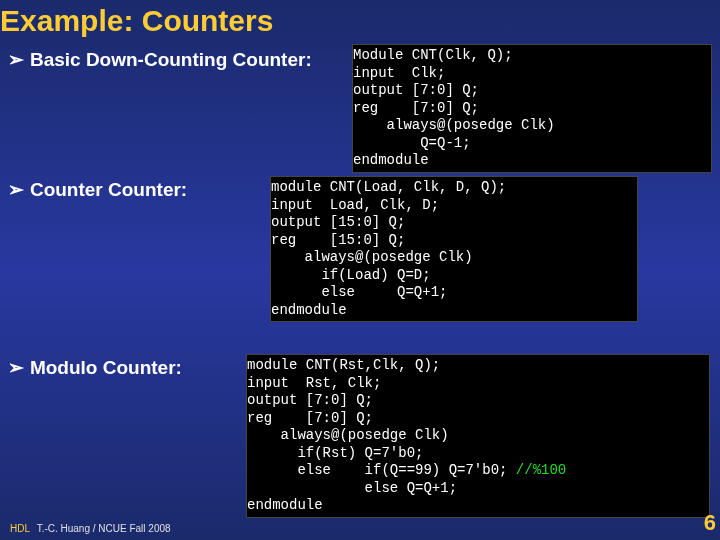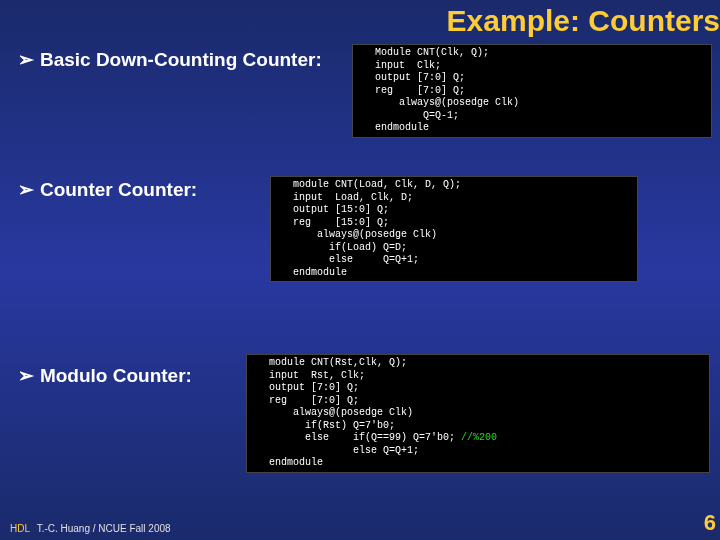--- a/index.html
+++ b/index.html
@@ -4,45 +4,45 @@
 <style>
   * { margin: 0; padding: 0; box-sizing: border-box; }
   html, body { width: 720px; height: 540px; overflow: hidden; }
   body {
     background: linear-gradient(to bottom, #1a2a6b 0%, #2838a0 50%, #1a2a6b 100%);
     font-family: Arial, sans-serif;
     color: #fff;
     position: relative;
   }
   .title {
-    text-align: right;
+    text-align: left;
     color: #ffcc33;
     font-size: 30px;
     font-weight: bold;
     padding-top: 4px;
     padding-bottom: 8px;
   }
   .bullet {
     color: #ffffff;
     font-size: 19px;
     font-weight: bold;
-    padding-left: 18px;
+    padding-left: 8px;
   }
   .bullet .arrow {
     color: #ffffff;
     margin-right: 6px;
   }
   .codebox {
     background: #000;
     border: 1px solid #444;
     color: #fff;
     font-family: "Courier New", monospace;
-    font-size: 10px;
+    font-size: 14px;
     line-height: 1.25;
-    padding: 2px 22px;
+    padding: 2px 0;
     white-space: pre;
     position: absolute;
   }
   .comment { color: #22dd22; }
   .footer {
     position: absolute;
     bottom: 6px;
     left: 10px;
     font-size: 10px;
     color: #e0e0e0;
@@ -55,21 +55,21 @@
   .pagenum {
     position: absolute;
     right: 4px;
     bottom: 4px;
     color: #ffcc33;
     font-size: 22px;
     font-weight: bold;
   }
   #bullet1 { position: absolute; top: 48px; left: 0; }
   #bullet2 { position: absolute; top: 178px; left: 0; }
-  #bullet3 { position: absolute; top: 364px; left: 0; }
+  #bullet3 { position: absolute; top: 356px; left: 0; }
   #code1 { top: 44px; left: 352px; width: 360px; }
   #code2 { top: 176px; left: 246px; width: 368px; margin-left: 24px; }
   #code3 { top: 354px; left: 246px; width: 464px; }
 </style>
 </head>
 <body>
 
 <div class="title">Example: Counters</div>
 
 <div id="bullet1" class="bullet">
@@ -100,21 +100,21 @@
 <div id="bullet3" class="bullet">
   <span class="arrow">➢</span><span>Modulo Counter:</span>
 </div>
 
 <div id="code3" class="codebox"><span>module CNT(Rst,Clk, Q);
 input  Rst, Clk;
 output [7:0] Q;
 reg    [7:0] Q;
     always@(posedge Clk)
       if(Rst) Q=7'b0;
-      else    if(Q==99) Q=7'b0; </span><span class="comment">//%200</span><span>
+      else    if(Q==99) Q=7'b0; </span><span class="comment">//%100</span><span>
               else Q=Q+1;
 endmodule</span></div>
 
 <div class="footer">
   <span class="hdl">HDL</span>
   <span>T.-C. Huang / NCUE Fall 2008</span>
 </div>
 
 <div class="pagenum">6</div>
 

